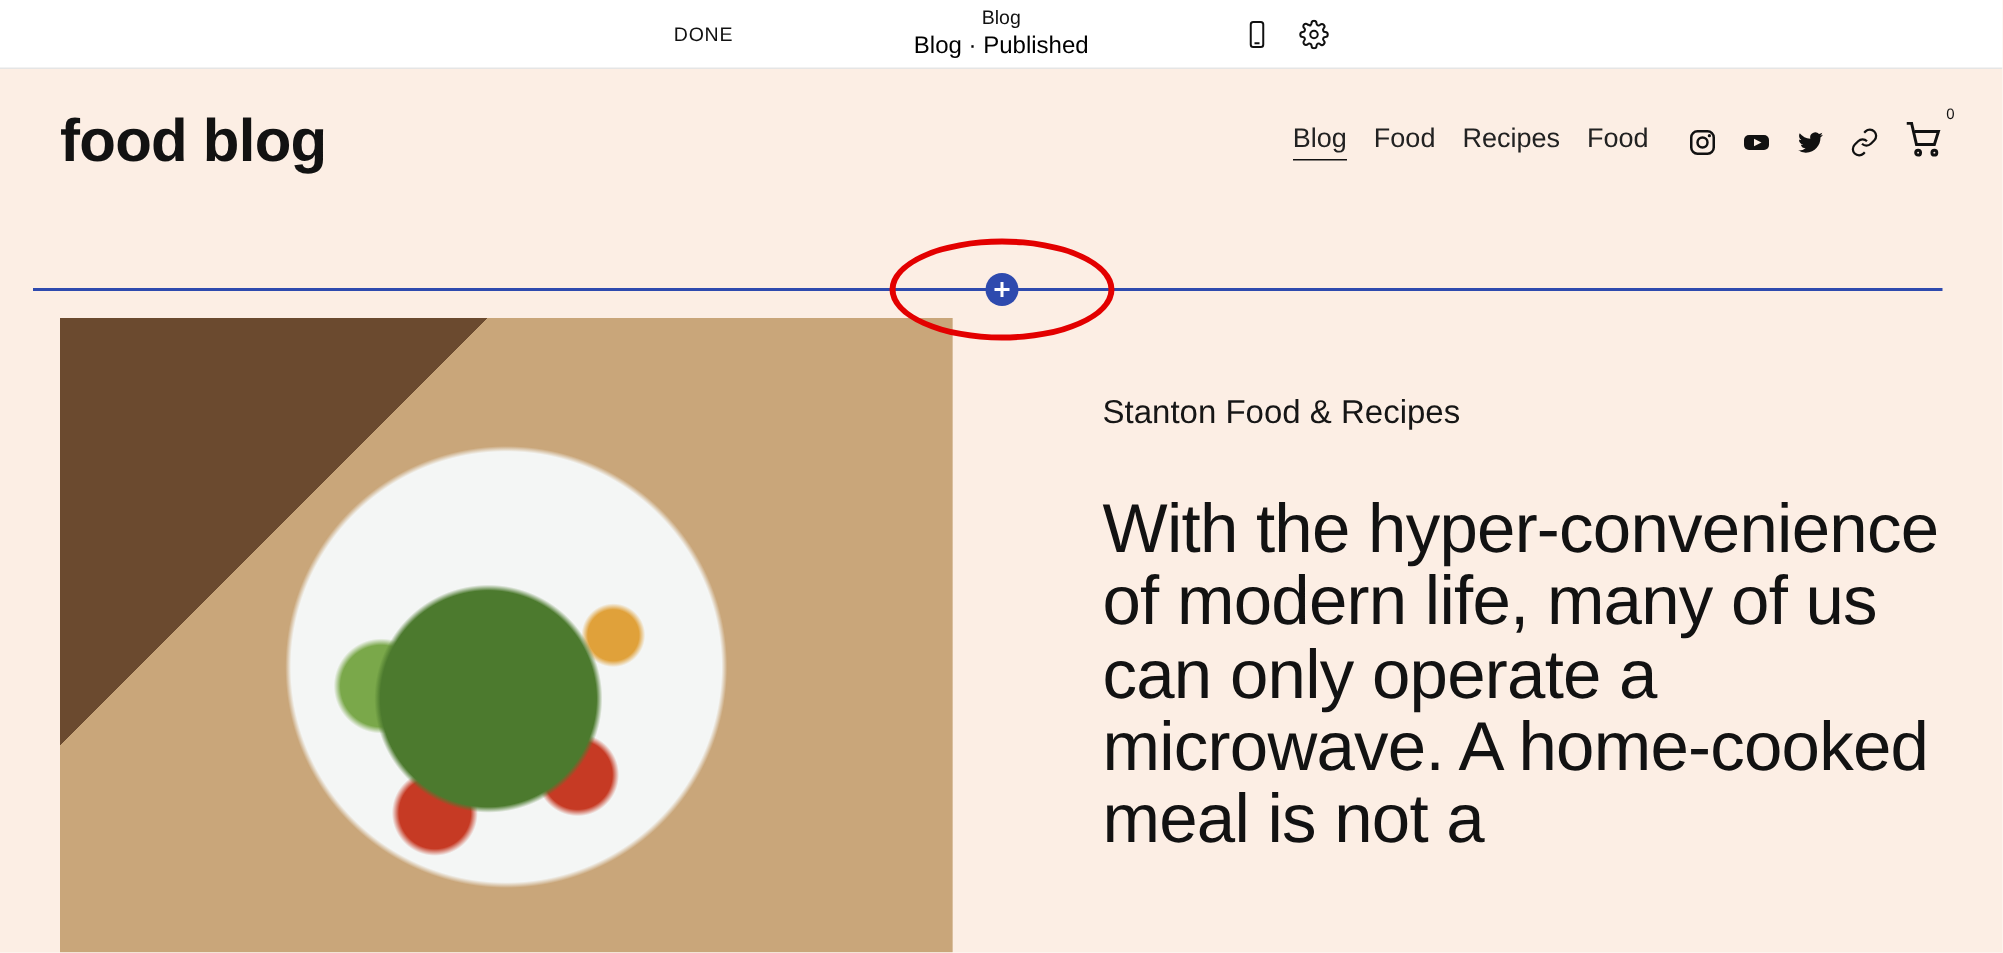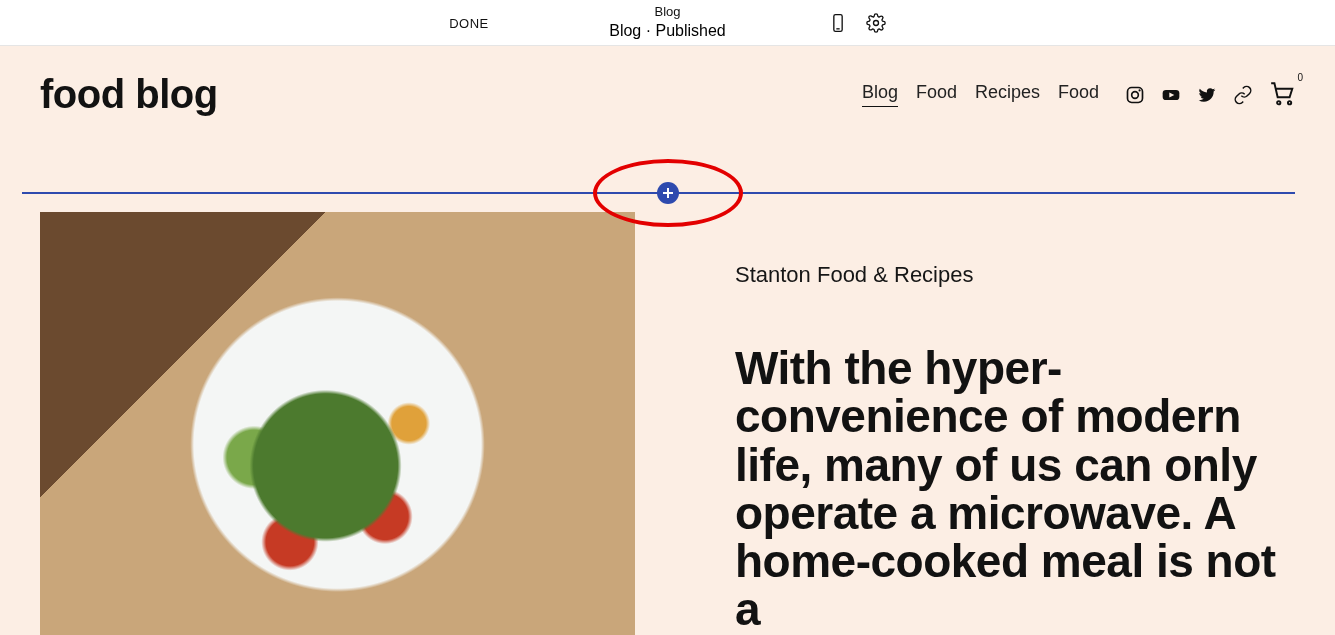--- a/index.html
+++ b/index.html
@@ -124,25 +124,25 @@
       radial-gradient(circle at 62% 50%, #e0a13a 0 4%, transparent 5%),
       radial-gradient(circle at 50% 55%, #f4f6f5 0 38%, transparent 39%),
       linear-gradient(135deg, #6b4a2f 0 28%, #c9a67a 28% 100%);
     background-color: #d9c4a3;
   }
   .post-text { flex: 1; padding-top: 50px; }
   .post-kicker {
     font-size: 22px;
     font-weight: 500;
     color: #161616;
-    margin-bottom: 56px;
+    margin-bottom: 40px;
   }
   .post-headline {
     font-size: 46px;
-    font-weight: 700;
+    font-weight: 400;
     line-height: 1.05;
     color: #121212;
     letter-spacing: -0.5px;
   }
 </style>
 </head>
 <body>
 
 <div class="editor-bar">
   <div class="editor-left">

